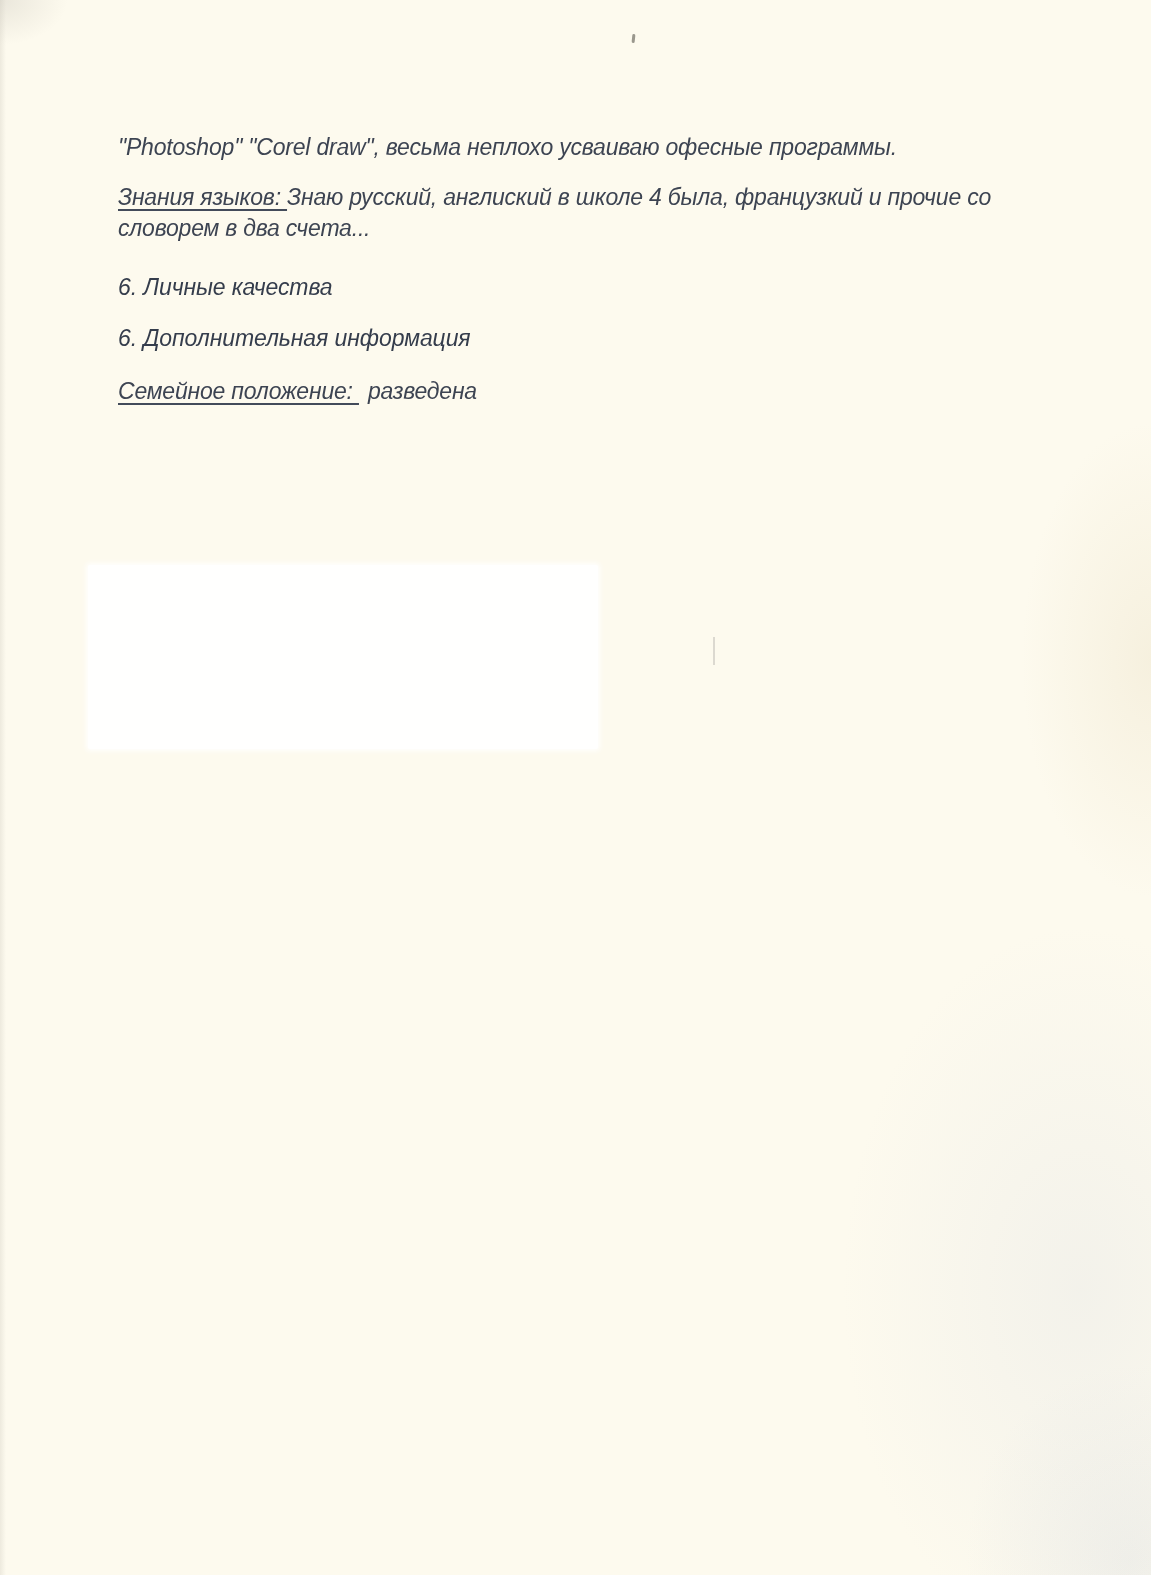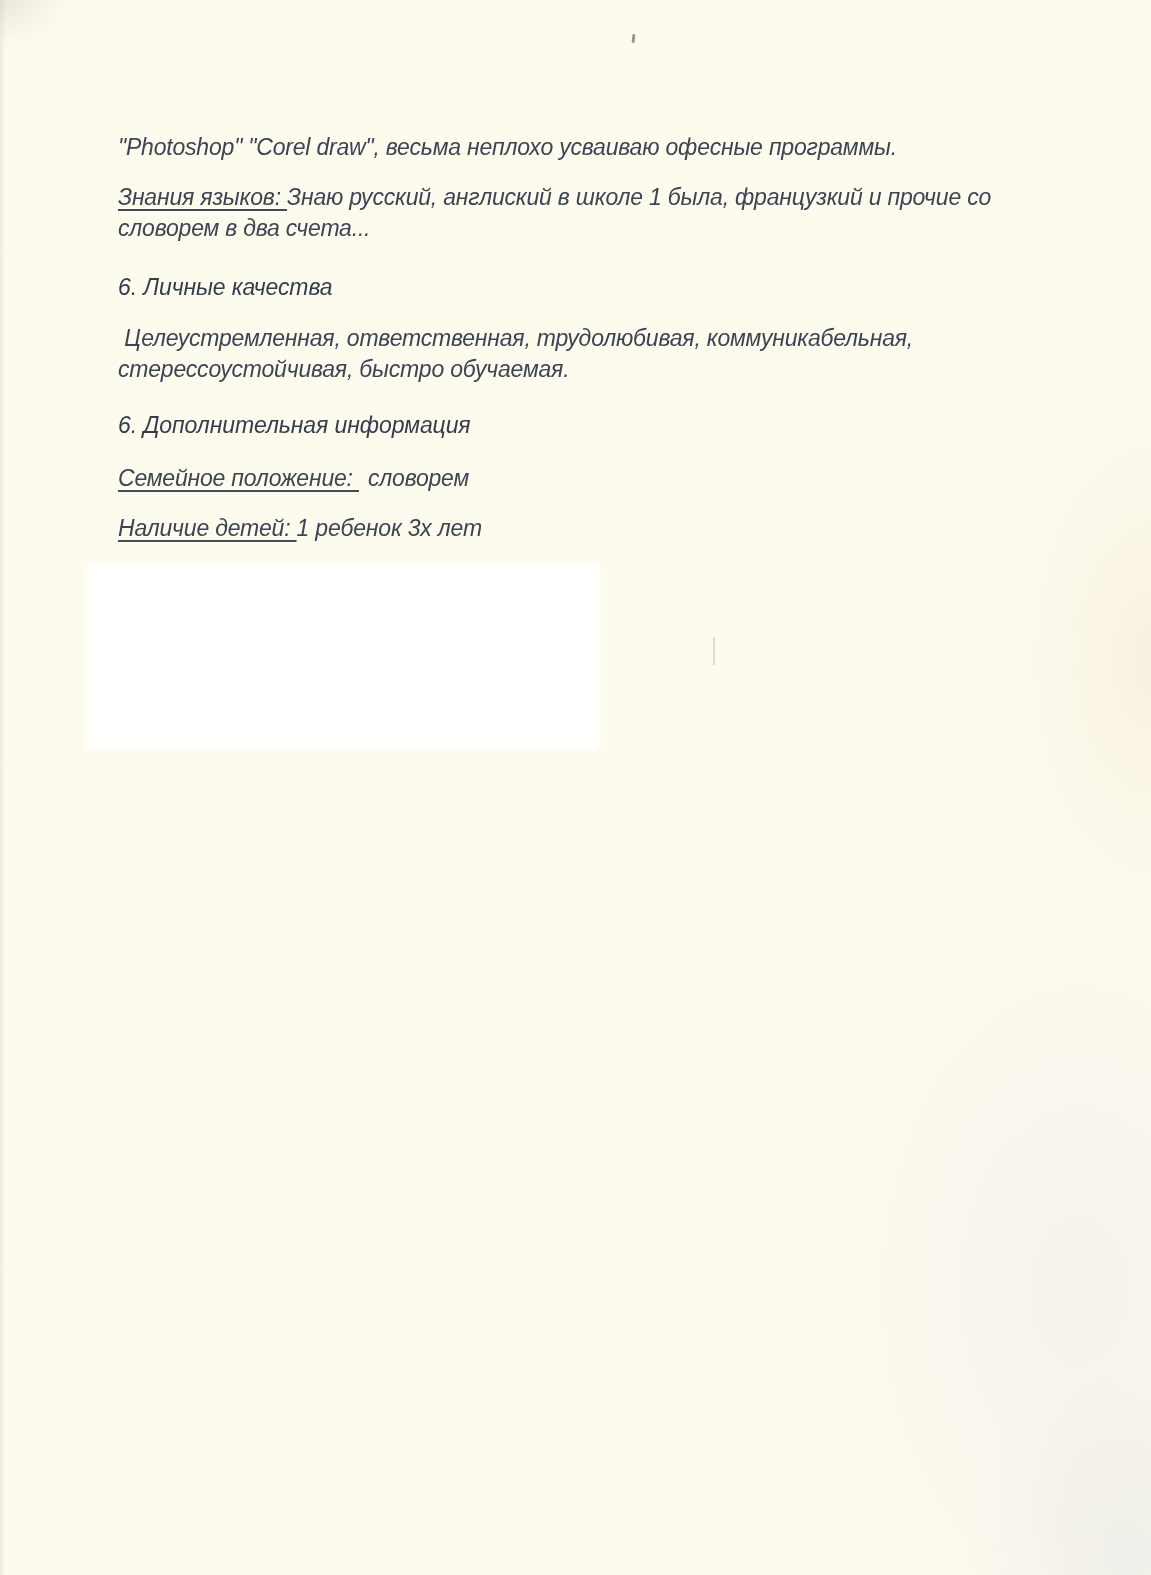--- a/index.html
+++ b/index.html
@@ -87,33 +87,30 @@
 </style>
 </head>
 <body>
 
 <div class="scan-page">
 
   <div class="text-block">
 
     <p class="para-software"><span>"Photoshop" "Corel draw", весьма неплохо усваиваю офесные программы.</span></p>
 
-    <p class="para-languages"><span class="u-label">Знания языков:&nbsp;</span><span>Знаю русский, англиский в школе 1 была, французкий и прочие со
+    <p class="para-languages"><span class="u-label">Знания языков:&nbsp;</span><span>Знаю русский, англиский в школе 4 была, французкий и прочие со
 словорем в два счета...</span></p>
 
     <p class="heading heading-qualities"><span>6. Личные качества</span></p>
 
-    <p class="para-qualities"><span> Целеустремленная, ответственная, трудолюбивая, коммуникабельная,
-стерессоустойчивая, быстро обучаемая.</span></p>
 
     <p class="heading heading-additional"><span>6. Дополнительная информация</span></p>
 
-    <p class="para-marital"><span class="u-label">Семейное положение:&nbsp;</span><span class="value-gap">словорем</span></p>
+    <p class="para-marital"><span class="u-label">Семейное положение:&nbsp;</span><span class="value-gap">разведена</span></p>
 
-    <p><span class="u-label">Наличие детей:&nbsp;</span><span>1 ребенок 3х лет</span></p>
 
   </div>
 
   <div class="blank-patch"></div>
 
   <div class="scan-speck"></div>
   <div class="scan-line-artifact"></div>
 
 </div>
 

